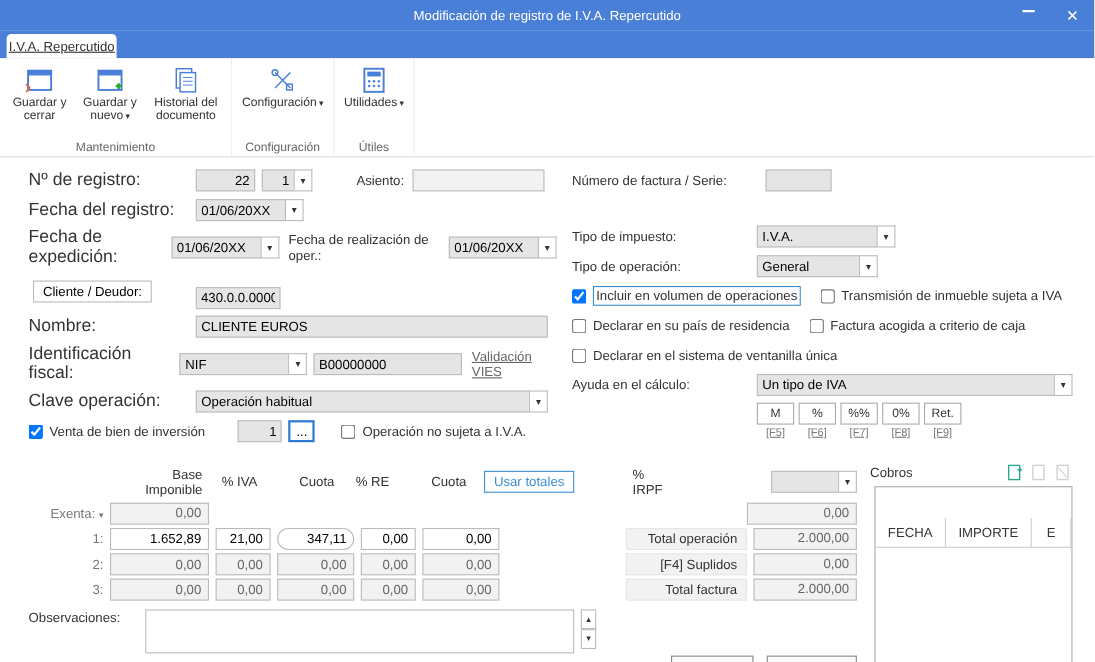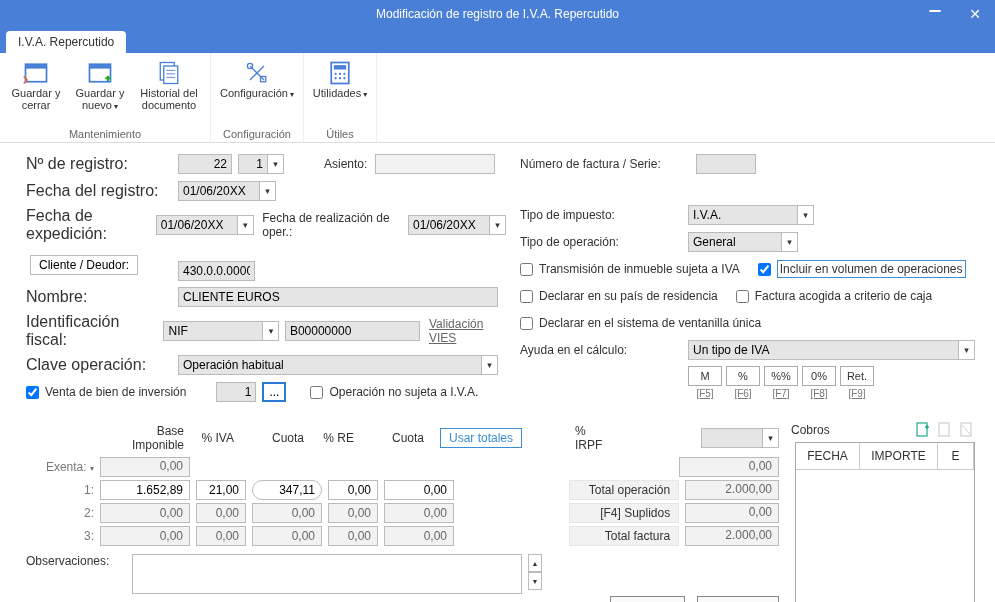--- a/index.html
+++ b/index.html
@@ -3,21 +3,21 @@
 <meta charset="utf-8">
 <style>
   * { box-sizing: border-box; margin: 0; padding: 0; }
   body { font-family: "Segoe UI", Tahoma, sans-serif; font-size: 12px; color: #333; background: #fff; width: 995px; height: 602px; overflow: hidden; }
   .titlebar { background: #4a7fd8; color: #fff; height: 28px; display: flex; align-items: center; justify-content: center; position: relative; }
   .titlebar-text { font-size: 12px; }
   .titlebar-controls { position: absolute; right: 0; top: 0; display: flex; }
   .titlebar-btn { width: 40px; height: 28px; display: flex; align-items: center; justify-content: center; color: #fff; font-size: 14px; cursor: pointer; }
   .titlebar-min { font-weight: bold; font-size: 20px; line-height: 8px; padding-bottom: 10px;}
   .tabbar { background: #4a7fd8; height: 25px; display:flex; align-items:flex-end; padding-left:6px;}
-  .tab { background: #fff; color: #333; padding: 4px 12px; border-radius: 4px 4px 0 0; font-size:12px;}
+  .tab { background: #fff; color: #333; padding: 4px 2px; border-radius: 4px 4px 0 0; font-size:12px;text-decoration:underline;}
   .ribbon { background:#fff; border-bottom:1px solid #ddd; display:flex; height:90px; }
   .ribbon-group { display:flex; flex-direction:column; align-items:center; padding:2px 6px 0 6px; border-right:1px solid #eee; }
   .ribbon-items { display:flex; gap:4px; flex:1; }
   .ribbon-item { display:flex; flex-direction:column; align-items:center; justify-content:flex-start; width:60px; padding-top:4px; cursor:pointer; text-align:center; font-size:11px; color:#333;}
   .ribbon-item svg { width:30px; height:28px; }
   .ribbon-label { font-size:11px; color:#666; padding:2px 0;}
   .content { padding:10px 20px 0 26px; display:flex; gap:14px; }
   .col-left { width:480px; }
   .col-right { flex:1; }
   .row { display:flex; align-items:center; margin-bottom:5px; min-height:22px;}
@@ -41,21 +41,21 @@
   .rowlabel { width:68px; text-align:right; color:#777; font-size:12px;}
   .calc-btns { display:flex; gap:4px; }
   .calc-btn { border:1px solid #aaa; background:#fff; width:34px; height:20px; font-size:11px; display:flex; align-items:center; justify-content:center; cursor:pointer;}
   .fkey { font-size:10px; color:#777; text-align:center; width:34px; text-decoration:underline;}
   .fkeys { display:flex; gap:4px; margin-top:2px;}
   .totals-lbl { width:118px; text-align:right; font-size:12px; background:#f2f2f2; border:1px solid #e6e6e6; height:20px; line-height:18px; padding-right:8px;}
   .obs-area { width:390px; height:40px; border:1px solid #bbb; resize:none; font-size:12px; padding:3px;}
   .spin { display:flex; flex-direction:column; }
   .spin div { width:14px; height:18px; border:1px solid #bbb; font-size:7px; display:flex; align-items:center; justify-content:center; cursor:pointer;}
   .cobros-panel { border:1px solid #aaa; width:180px; height:170px; margin-left:6px;}
-  .cobros-header { display:flex; }
+  .cobros-header { display:flex;margin-top:28px; }
   .cobros-header > div { border-right:1px solid #ccc; border-bottom:1px solid #ccc; padding:6px 4px; font-size:12px; text-align:center; }
   .footer-btns { display:flex; gap:12px; justify-content:flex-start; margin-top:16px;}
   .btn-std { border:1px solid #888; background:#fafafa; padding:3px 16px; font-size:12px; cursor:pointer;}
   .icon-small { width:16px; height:16px; display:inline-block;}
   .dropdown-caret { font-size:8px; margin-left:2px;}
   .hl-highlight { border:1px solid #3a8ed6; padding:1px 2px; }
   .cobros-title-row { display:flex; align-items:center; gap:6px; margin-bottom:4px;}
   .cobros-title { flex:1; font-size:12px; padding-left:2px;}
 </style>
 </head>
@@ -233,26 +233,26 @@
     </div>
     <div class="row">
       <span style="width:168px">Tipo de operación:</span>
       <span class="inline-group">
           <input type="text" class="fld" style="width: 94px;" value="General">
           <span class="dropbtn">▾</span>
         </span>
     </div>
     <div class="row" style="gap:18px">
       <div class="chk-row">
+          <input type="checkbox" checked="" style="">
+          <span class="hl-highlight">Incluir en volumen de operaciones</span>
+        </div>
+      <div class="chk-row">
           <input type="checkbox" style="">
           <span>Transmisión de inmueble sujeta a IVA</span>
-        </div>
-      <div class="chk-row">
-          <input type="checkbox" checked="" style="">
-          <span class="hl-highlight">Incluir en volumen de operaciones</span>
         </div>
     </div>
     <div class="row" style="gap:18px">
       <div class="chk-row">
           <input type="checkbox" style="">
           <span>Declarar en su país de residencia</span>
         </div>
       <div class="chk-row" style="width:210px">
           <input type="checkbox" style="">
           <span>Factura acogida a criterio de caja</span>

